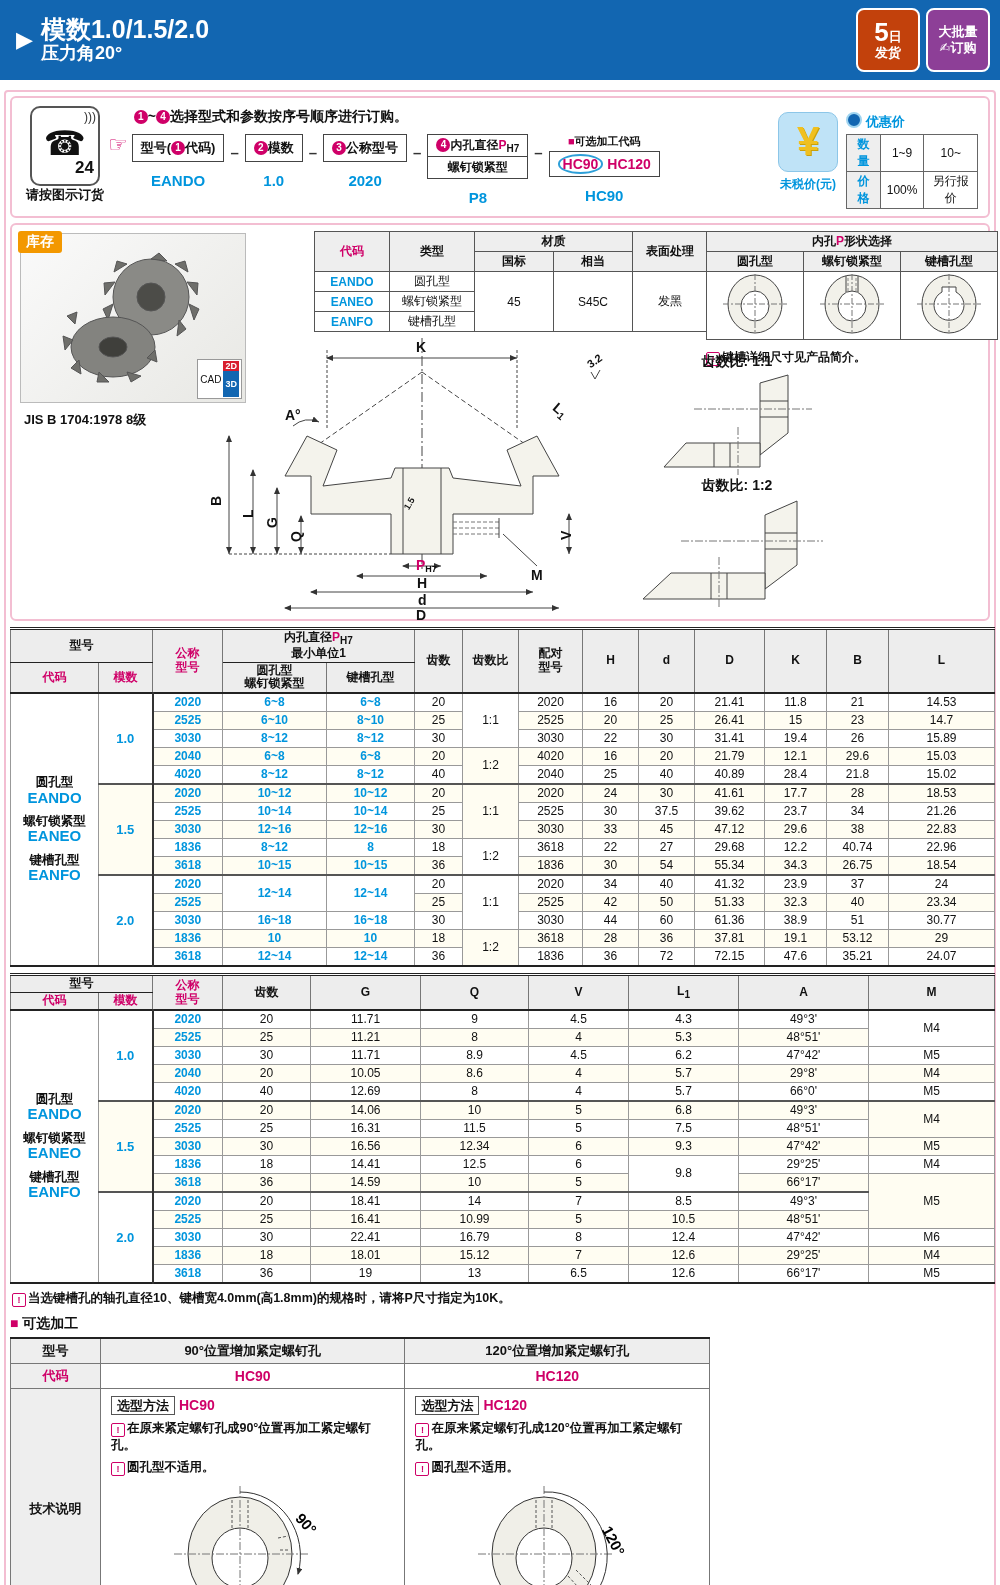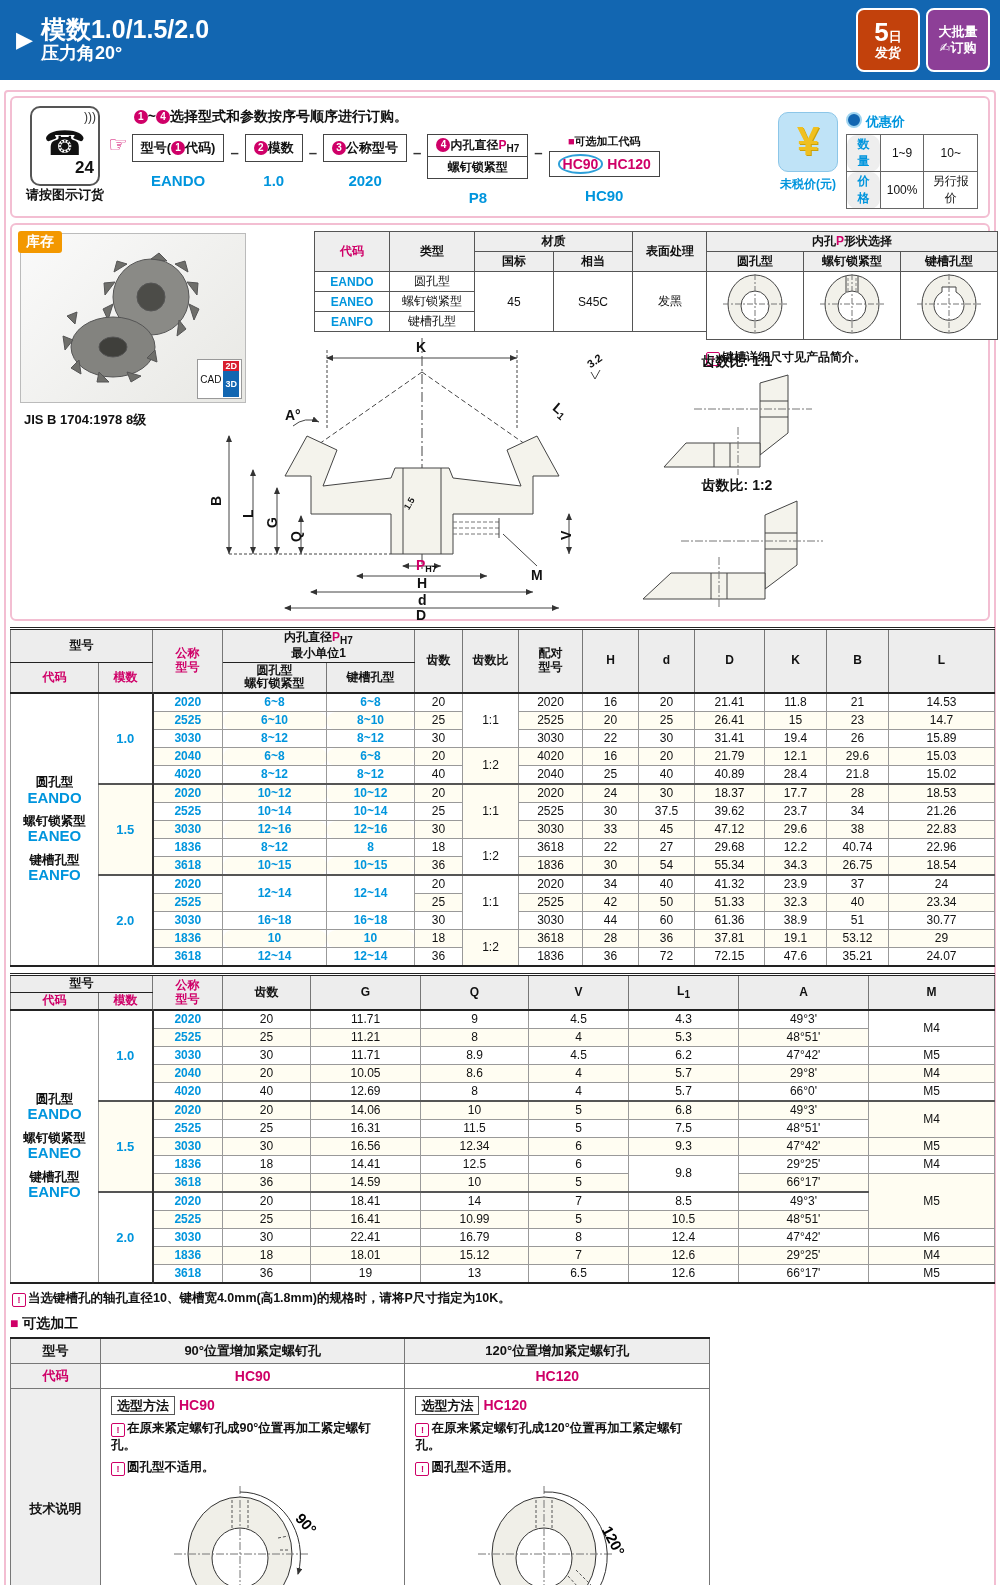--- a/index.html
+++ b/index.html
@@ -92,21 +92,21 @@
 
   
   table.dt{border-collapse:collapse;width:100%;table-layout:fixed;font-size:12px;margin-top:6px;border-top:3px double #222;border-bottom:2px solid #222;}
   table.dt th{background:#ededed;border:1px solid #777;font-size:12px;font-weight:bold;padding:1px 2px;line-height:1.15;}
   table.dt td{border:1px solid #999;text-align:center;padding:0 2px;height:17px;line-height:1.05;}
   table.dt thead{border-bottom:2px solid #222;}
   table.dt thead th{border-bottom-color:#222;}
   table.dt .ph-magenta{color:#cf0068;}
   table.dt .mh{color:#cf0068;}
   td.m{color:#0095dd;font-weight:bold;border-left:2px solid #333 !important;}
-  td.h{color:#0095dd;font-weight:bold;border-radius:10px;}
+  td.h{color:#0095dd;font-weight:bold;}
   td.mod{color:#0095dd;font-weight:bold;font-size:13px;}
   td.types{vertical-align:middle;border-right:1px solid #999;}
   td.types .t{font-size:12.5px;font-weight:bold;margin-top:10px;}
   td.types .c{font-size:15px;font-weight:bold;color:#0095dd;margin-bottom:10px;}
   tr.gs td{border-top:2px solid #555;}
   tr.alt td{background:#fffdf2;}
   tr.alt td.types,td.types{background:#fff;}
 
   
   .notes{margin:6px 0 0 2px;font-size:12.5px;font-weight:bold;}
@@ -545,21 +545,21 @@
           <tr class="gs alt">
             <td rowspan="5" class="mod">1.5</td>
             <td class="m">2020</td>
             <td class="h">10~12</td>
             <td class="h">10~12</td>
             <td>20</td>
             <td rowspan="3">1:1</td>
             <td>2020</td>
             <td>24</td>
             <td>30</td>
-            <td>18.37</td>
+            <td>41.61</td>
             <td>17.7</td>
             <td>28</td>
             <td>18.53</td>
           </tr>
           <tr>
             <td class="m">2525</td>
             <td class="h">10~14</td>
             <td class="h">10~14</td>
             <td>25</td>
             <td>2525</td>

